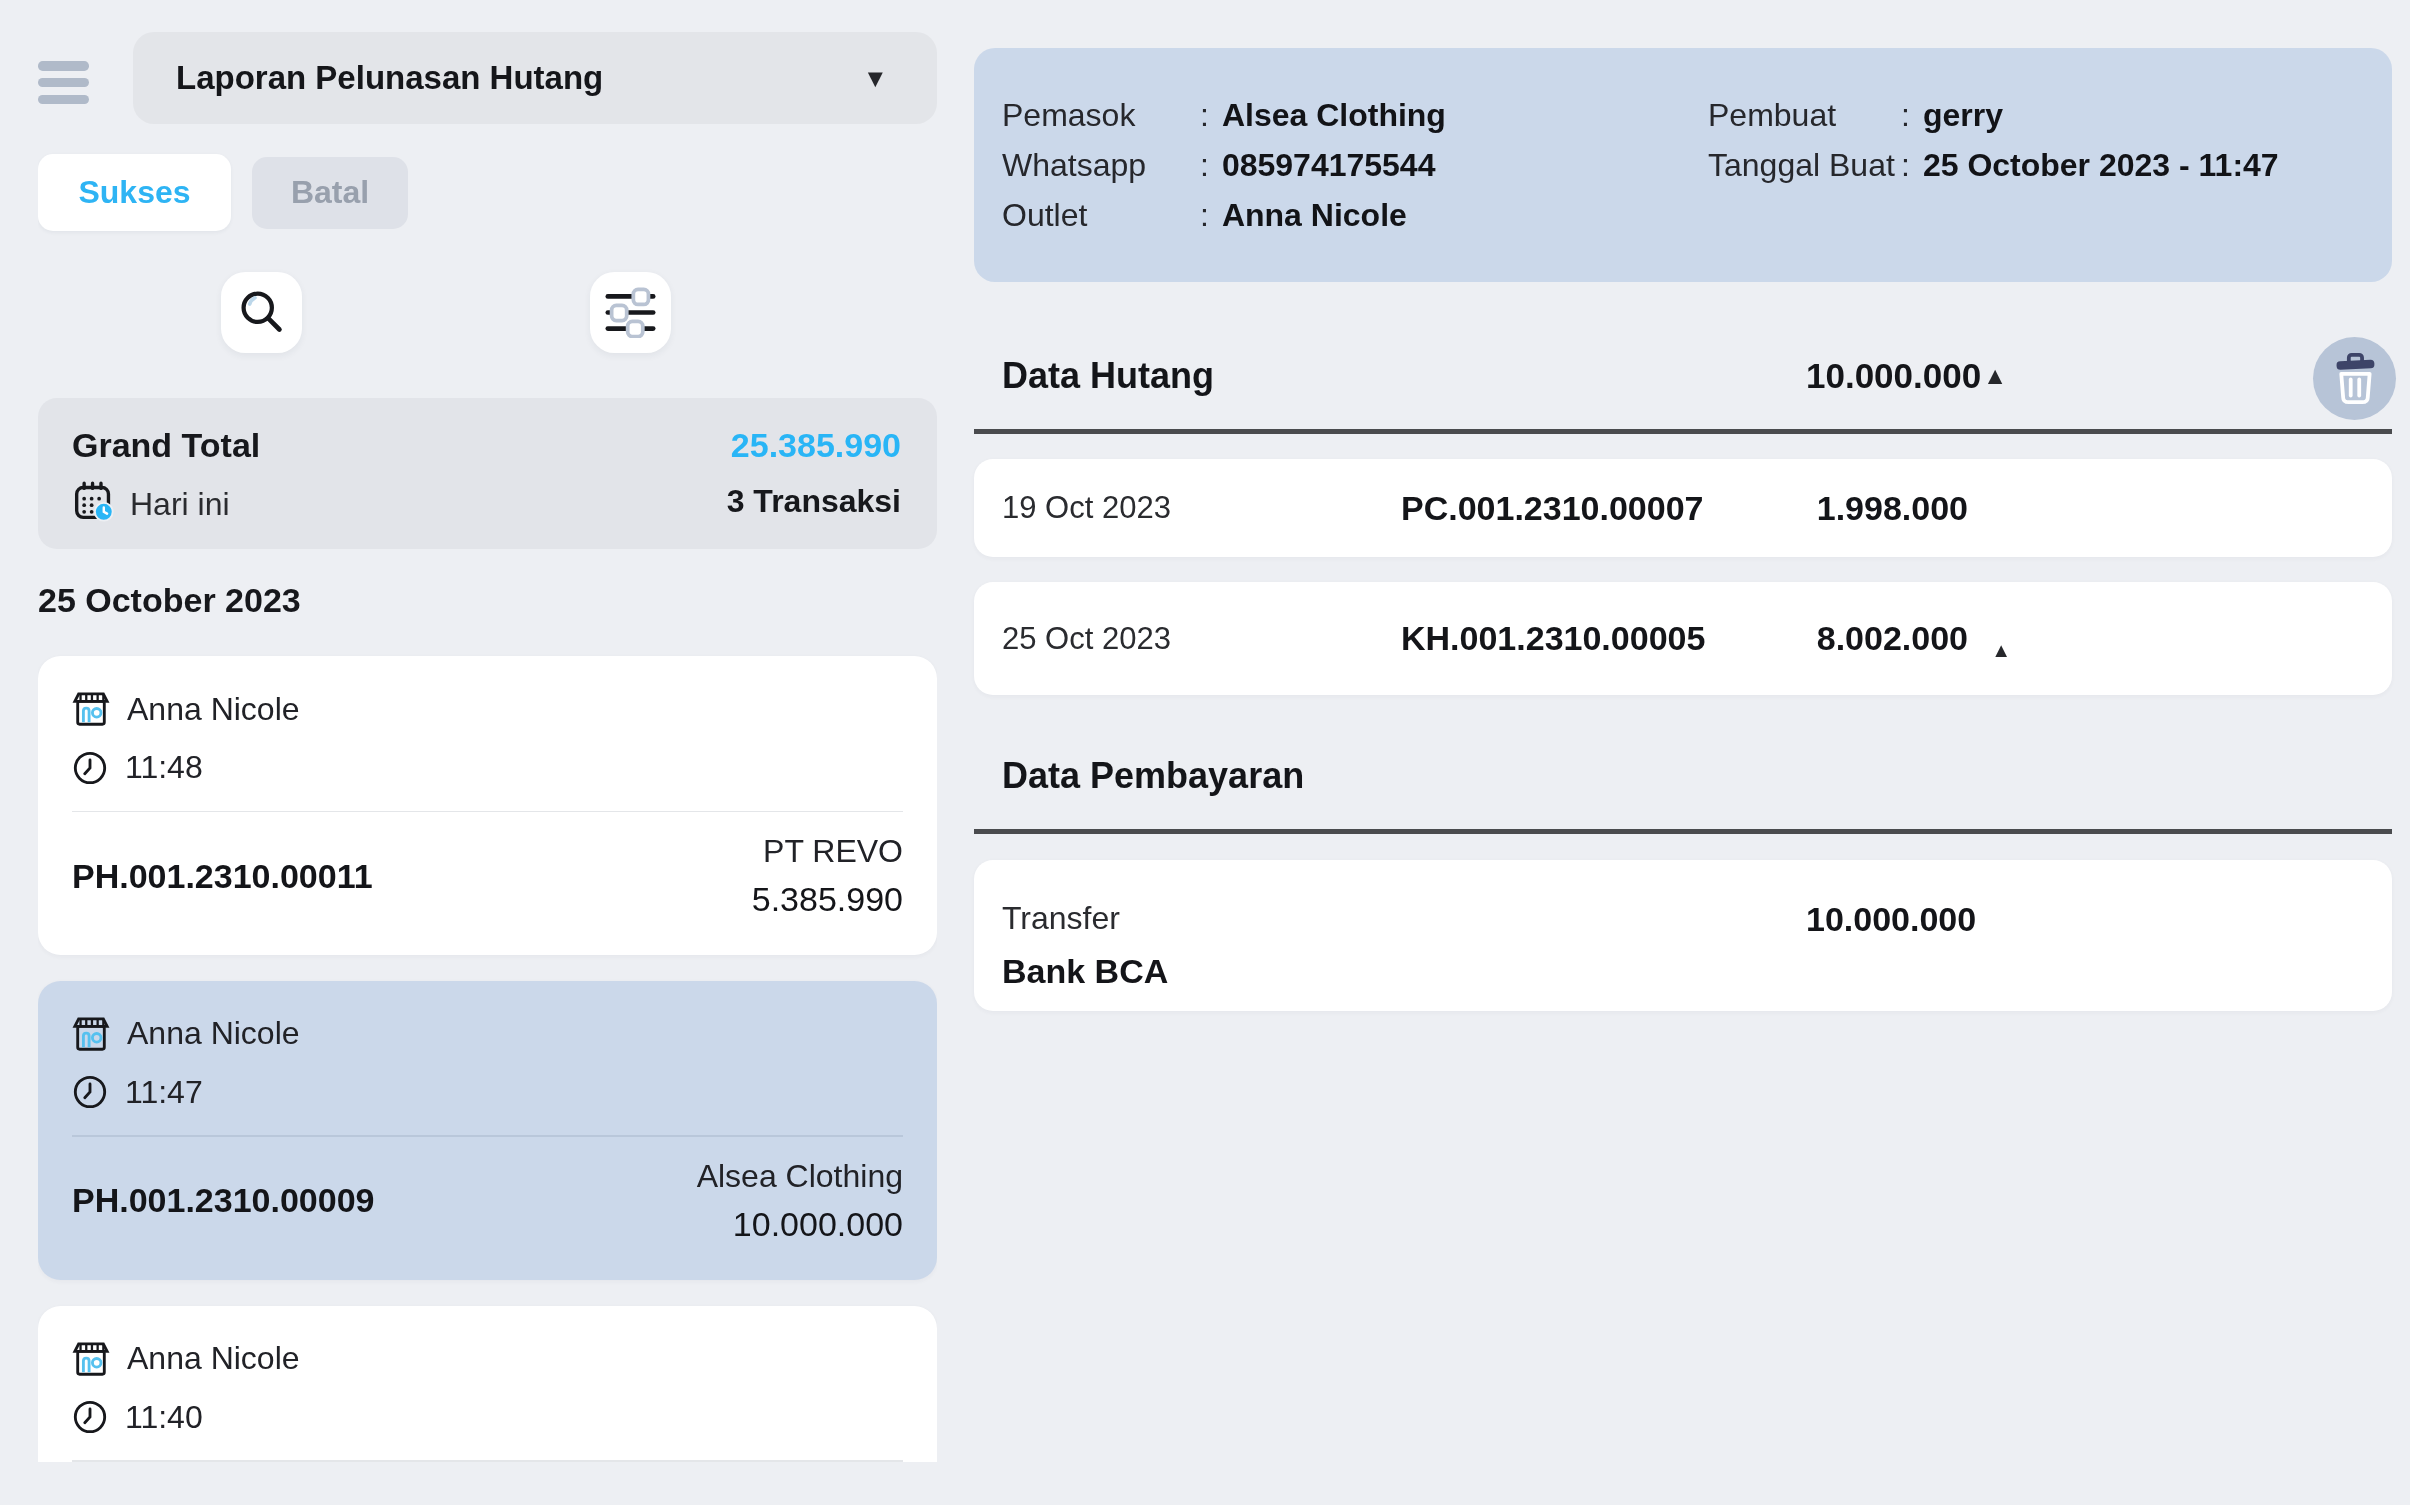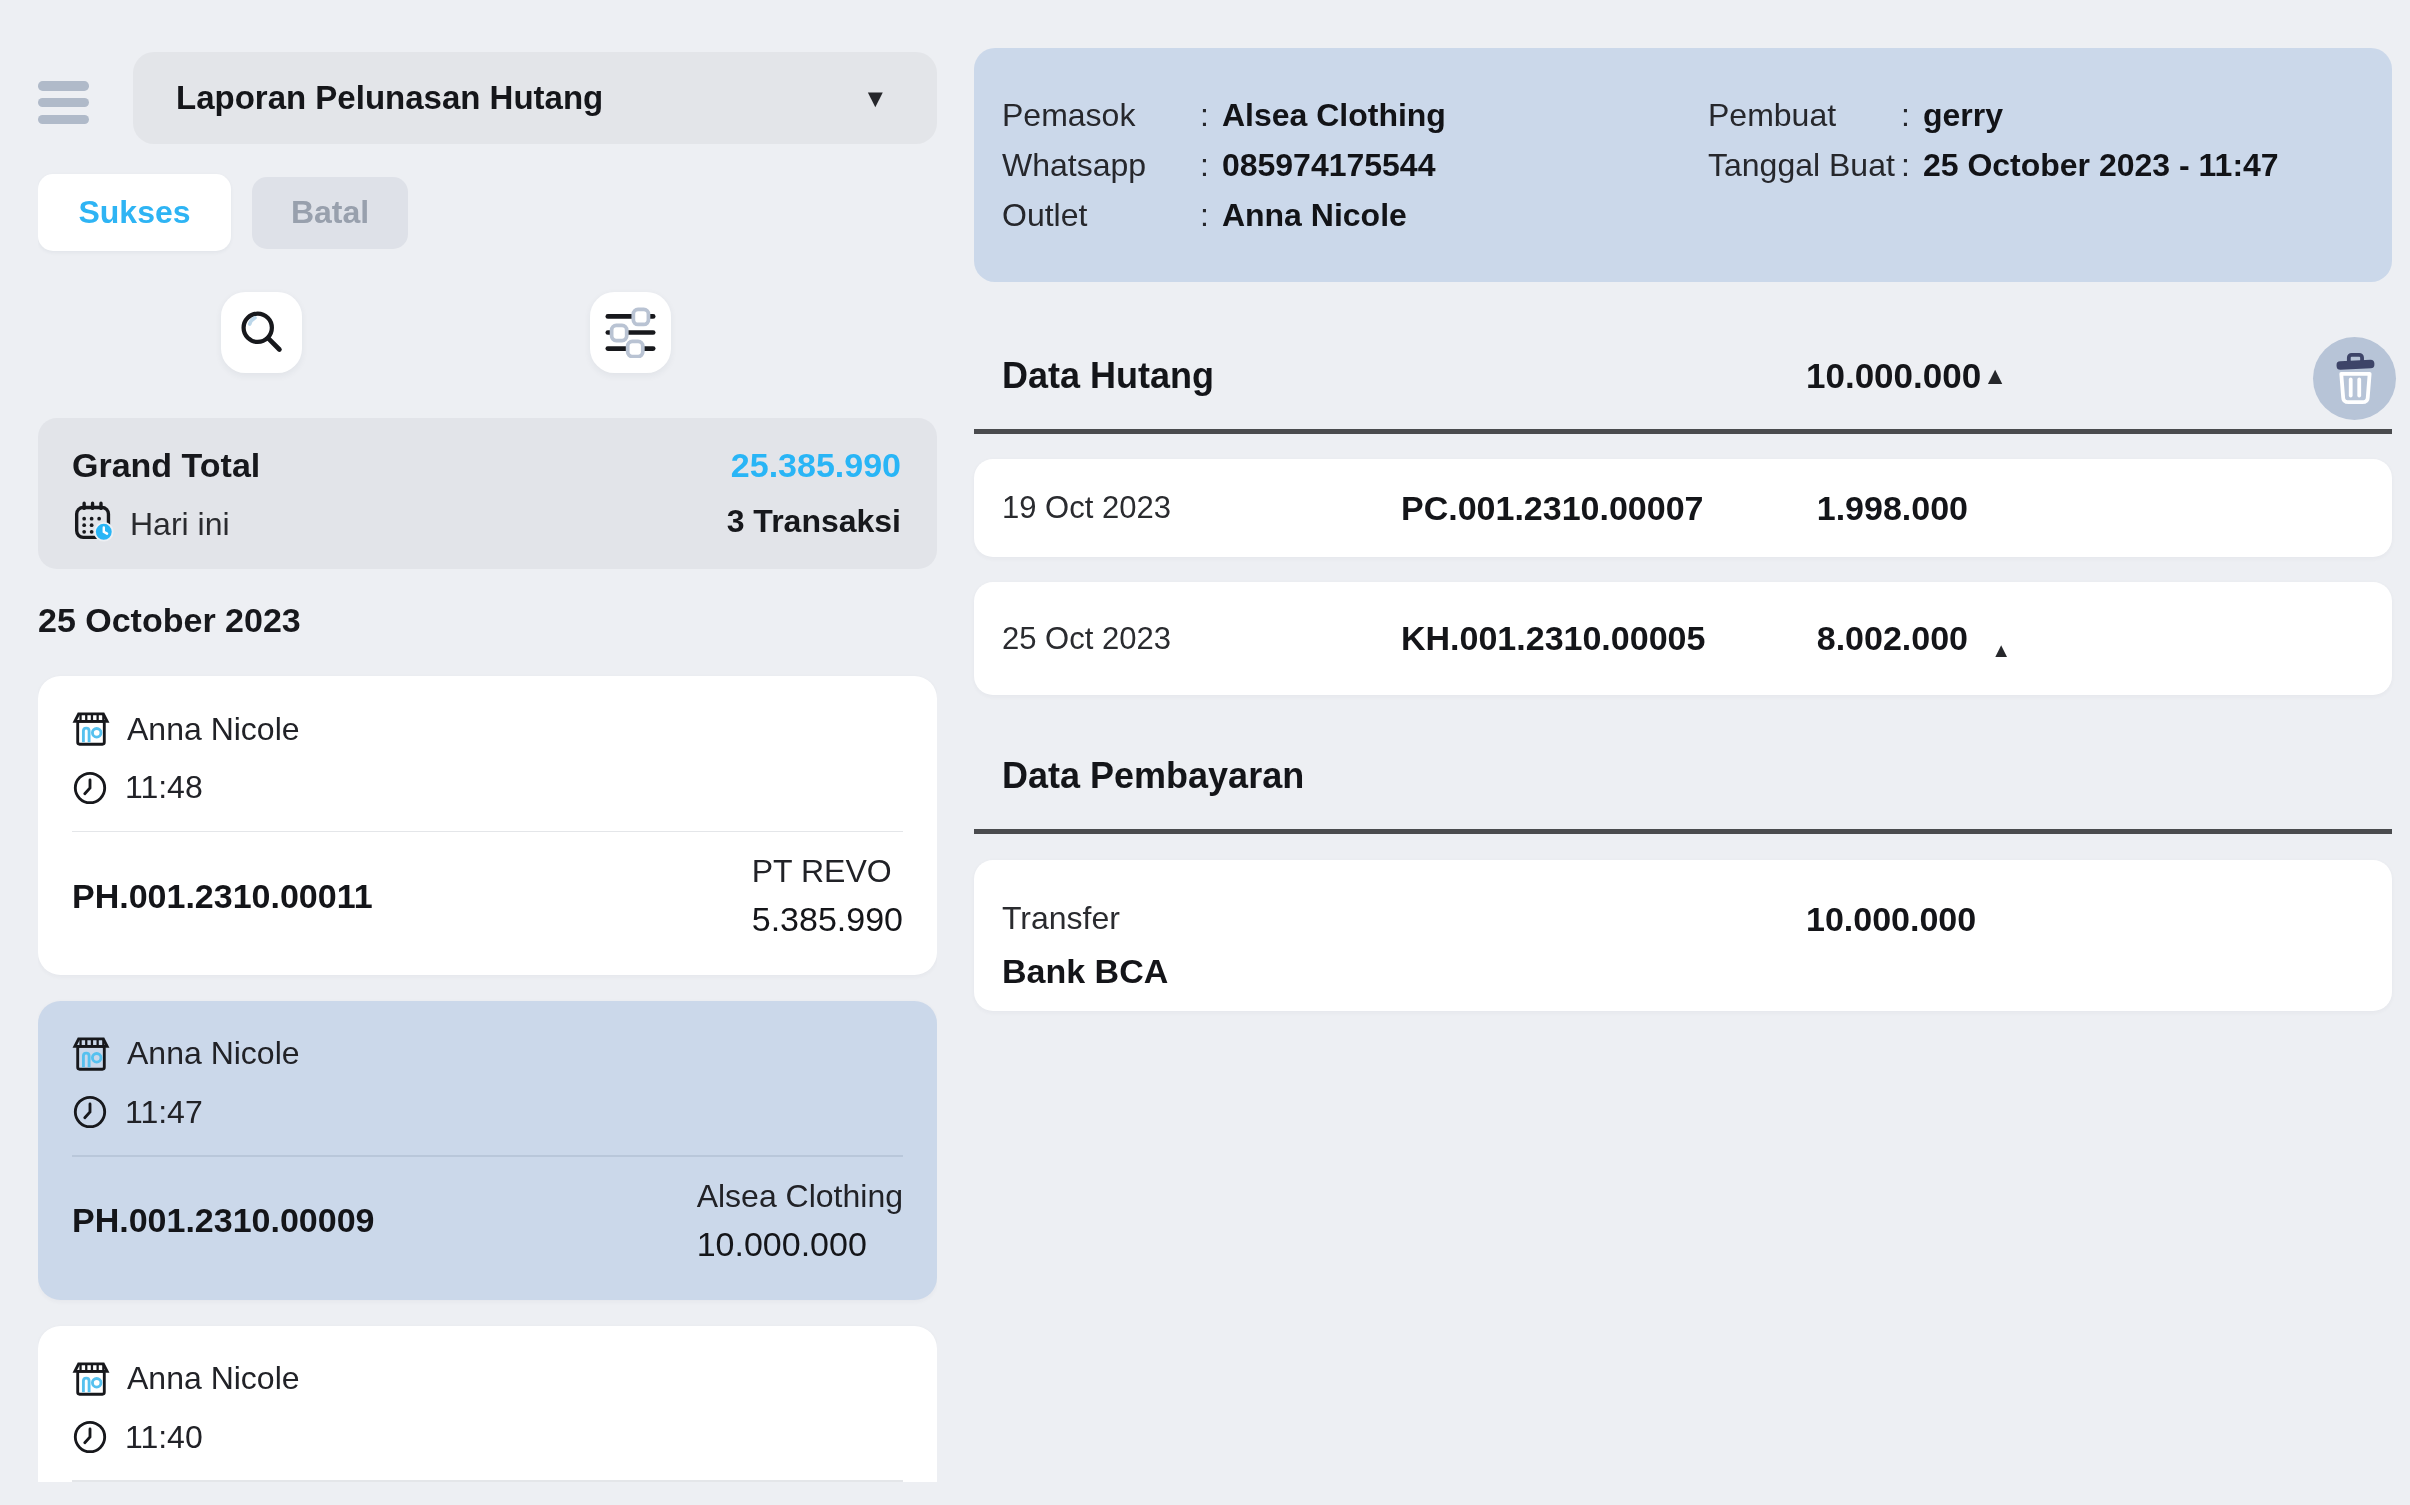--- a/index.html
+++ b/index.html
@@ -7,21 +7,21 @@
   body {
     position:relative;
     background:#edeff3;
     font-family:"Liberation Sans", sans-serif;
     color:#1b1b1b;
     overflow:hidden;
   }
 
   
   .left-panel {
-    position:absolute; left:38px; top:52px; width:899px; height:1430px;
+    position:absolute; left:38px; top:32px; width:899px; height:1430px;
     overflow:hidden;
   }
   .lp-header { display:flex; align-items:center; }
   .hamburger { width:55px; padding:5.6px 0; cursor:pointer; margin-top:9.4px; }
   .hamburger span {
     display:block; width:51px; height:9.4px; border-radius:4.7px;
     background:#b0bac9; margin-bottom:7.5px;
   }
   .hamburger span:last-child { margin-bottom:0; }
   .report-dropdown {
@@ -78,21 +78,21 @@
     box-shadow:0 1.9px 4.7px rgba(40,50,70,0.04);
   }
   .txn-card.selected { background:#cbd8ea; }
   .txn-row { display:flex; align-items:center; font-size:32px; color:#212227; }
   .txn-row + .txn-row { margin-top:21px; }
   .txn-row svg { margin-right:17px; flex:0 0 auto; }
   .txn-divider { height:1.9px; background:#e4e6e9; margin:24.5px 0 21px; border:none; }
   .txn-card.selected .txn-divider { background:#b9c7da; }
   .txn-bottom { display:flex; align-items:center; justify-content:space-between; }
   .txn-code { font-size:34px; font-weight:bold; color:#141519; }
-  .txn-right { }
+  .txn-right { text-align:right; }
   .txn-party { font-size:32px; color:#212227; }
   .txn-amount { font-size:34px; font-weight:normal; color:#141519; margin-top:9.4px; }
 
   
   .right-panel { position:absolute; left:974px; top:48px; width:1418px; }
 
   .info-card {
     background:#cbd8ea; border-radius:21px; height:234px;
     display:flex; align-items:center; padding:0 0 0 28px;
   }

